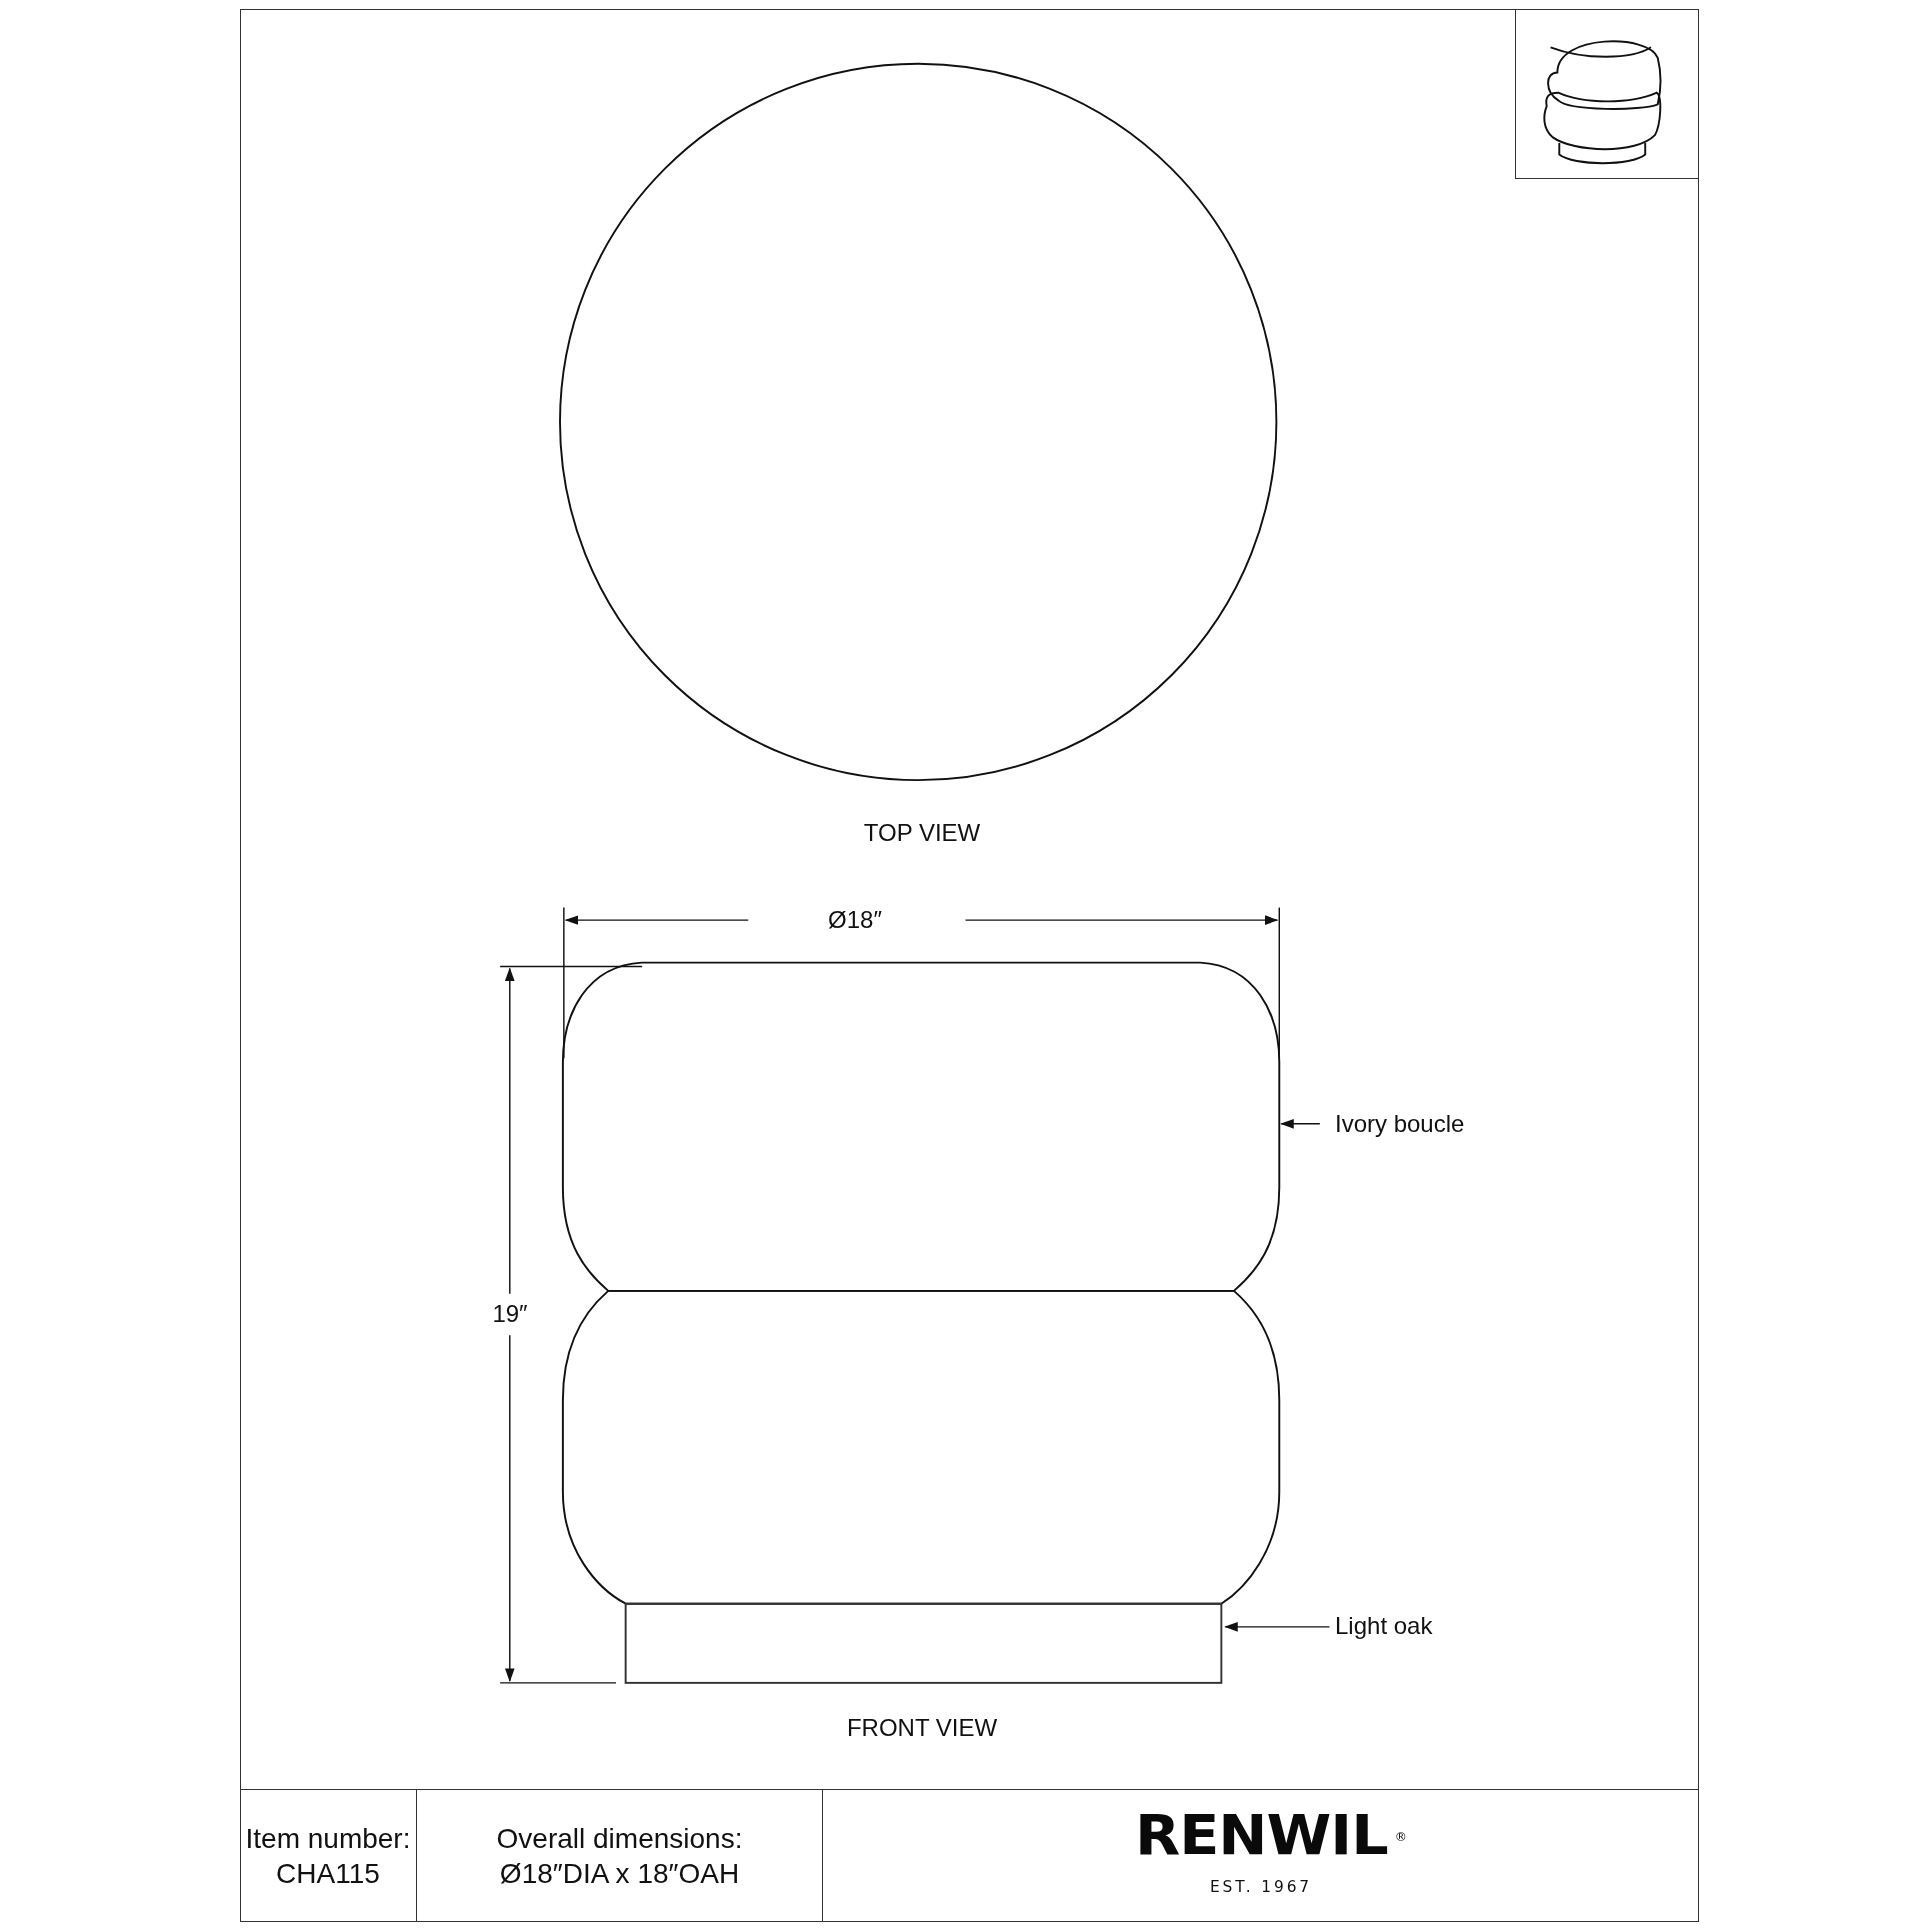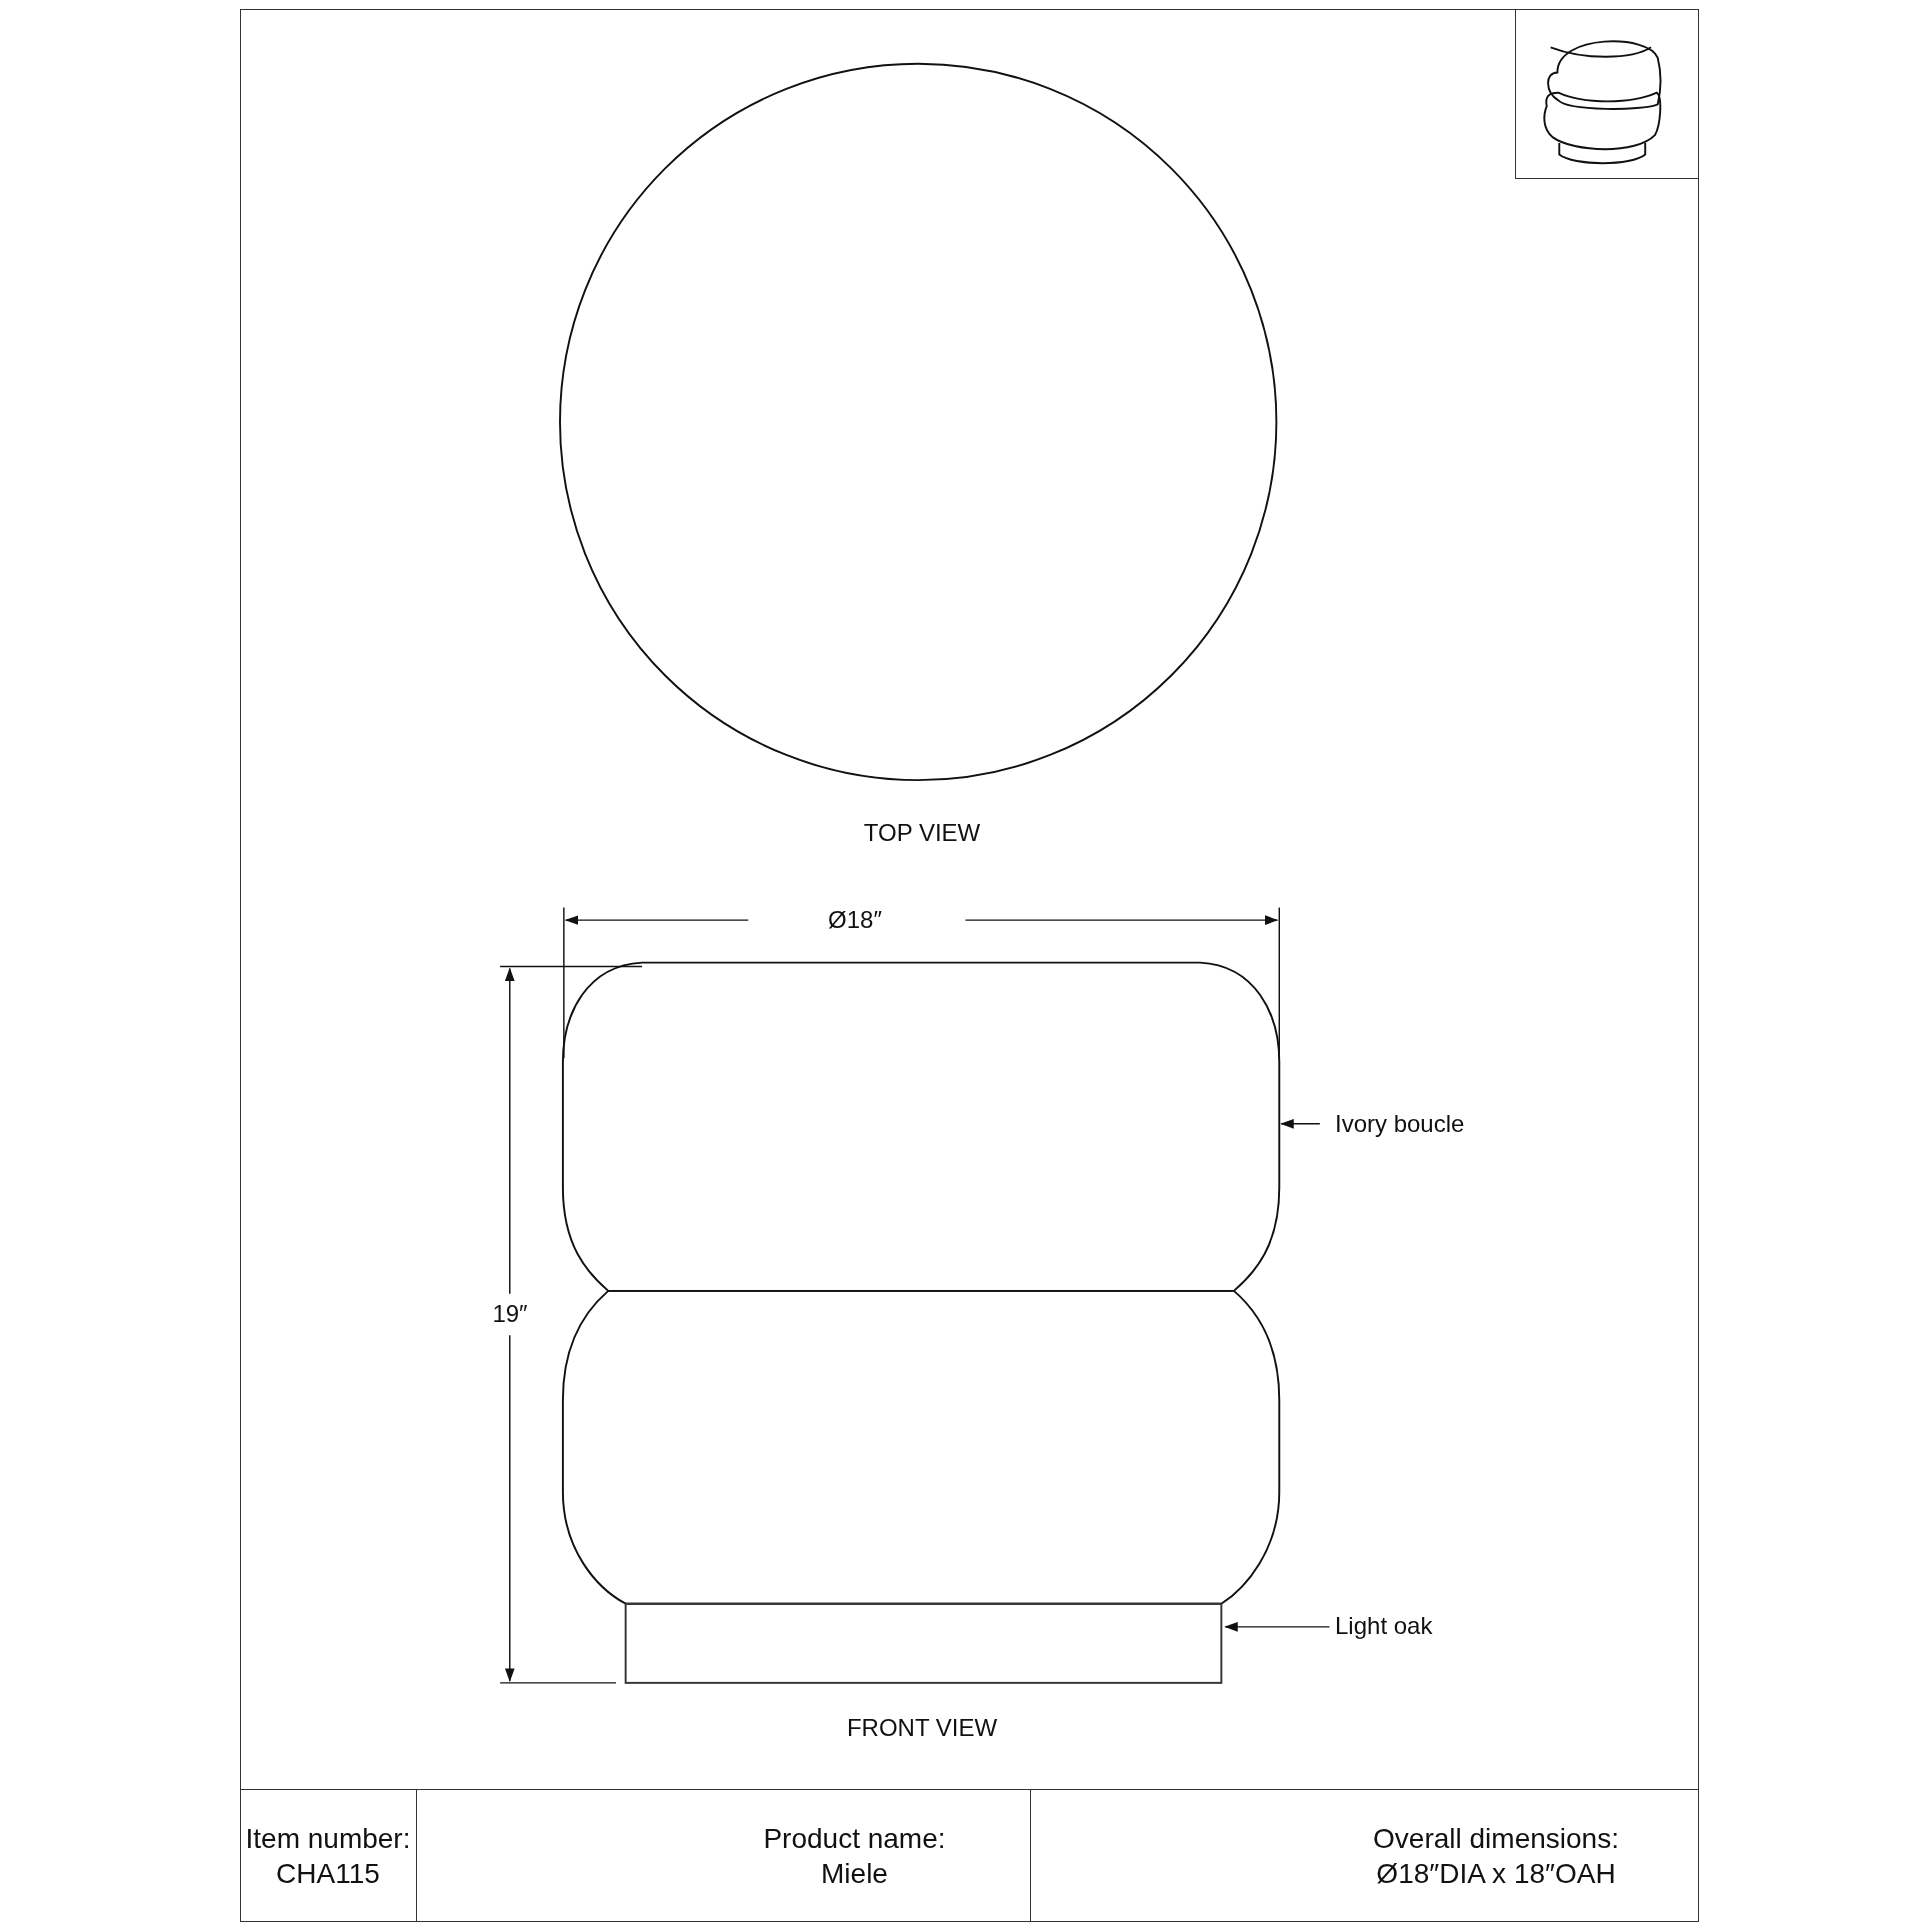--- a/index.html
+++ b/index.html
@@ -67,22 +67,27 @@
 <div class="lbl" style="left:510px; top:1300px;">19″</div>
 
 <div class="callout" style="left:1335px; top:1110px;">Ivory boucle</div>
 <div class="callout" style="left:1335px; top:1612px;">Light oak</div>
 
 <div class="title-block" style="border-top:1.9px solid #333;justify-content:space-between;">
   <div class="tb-cell" style="width:177px;">
     <span>Item number:</span>
     <span>CHA115</span>
   </div>
-  <div class="tb-cell" style="width:351px;">
-    <span>Product name:</span>
-    <span>Miele</span>
-  </div>
   <div class="tb-cell" style="width:406px;">
     <span>Overall dimensions:</span>
     <span>Ø18″DIA x 18″OAH</span>
+  </div>
+  <div class="tb-cell" style="flex:1;">
+    <div class="logo">
+      <div class="logo-word">
+        <span>RENWIL</span>
+        <span class="logo-reg">®</span>
+      </div>
+      <div class="logo-est">EST. 1967</div>
+    </div>
   </div>
 </div>
 
 
 </body></html>

